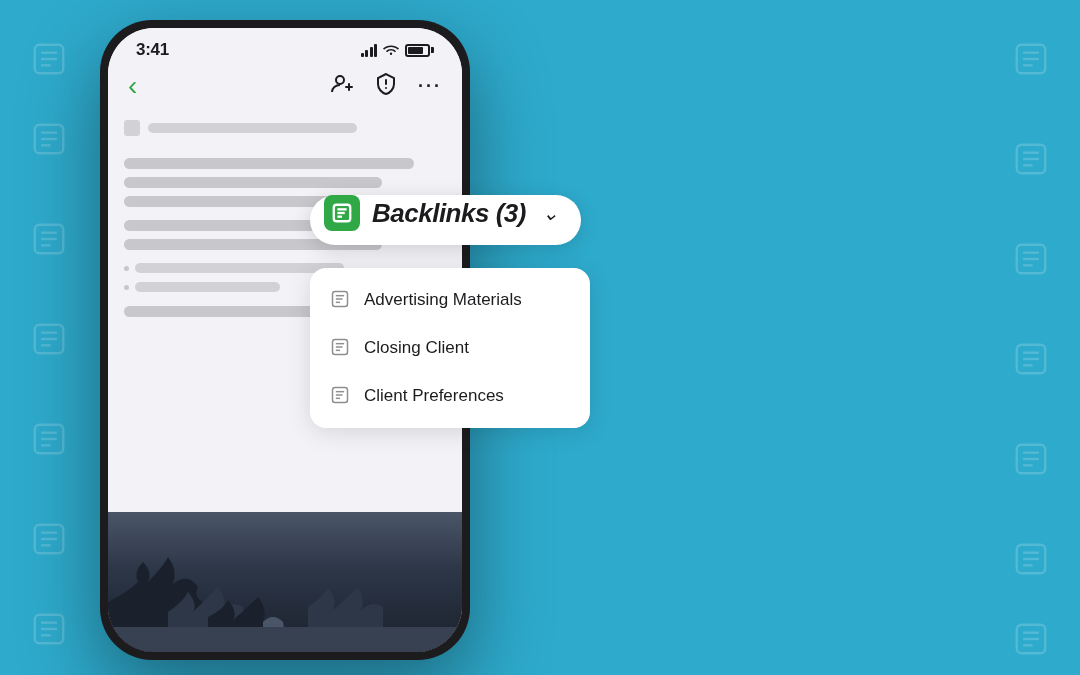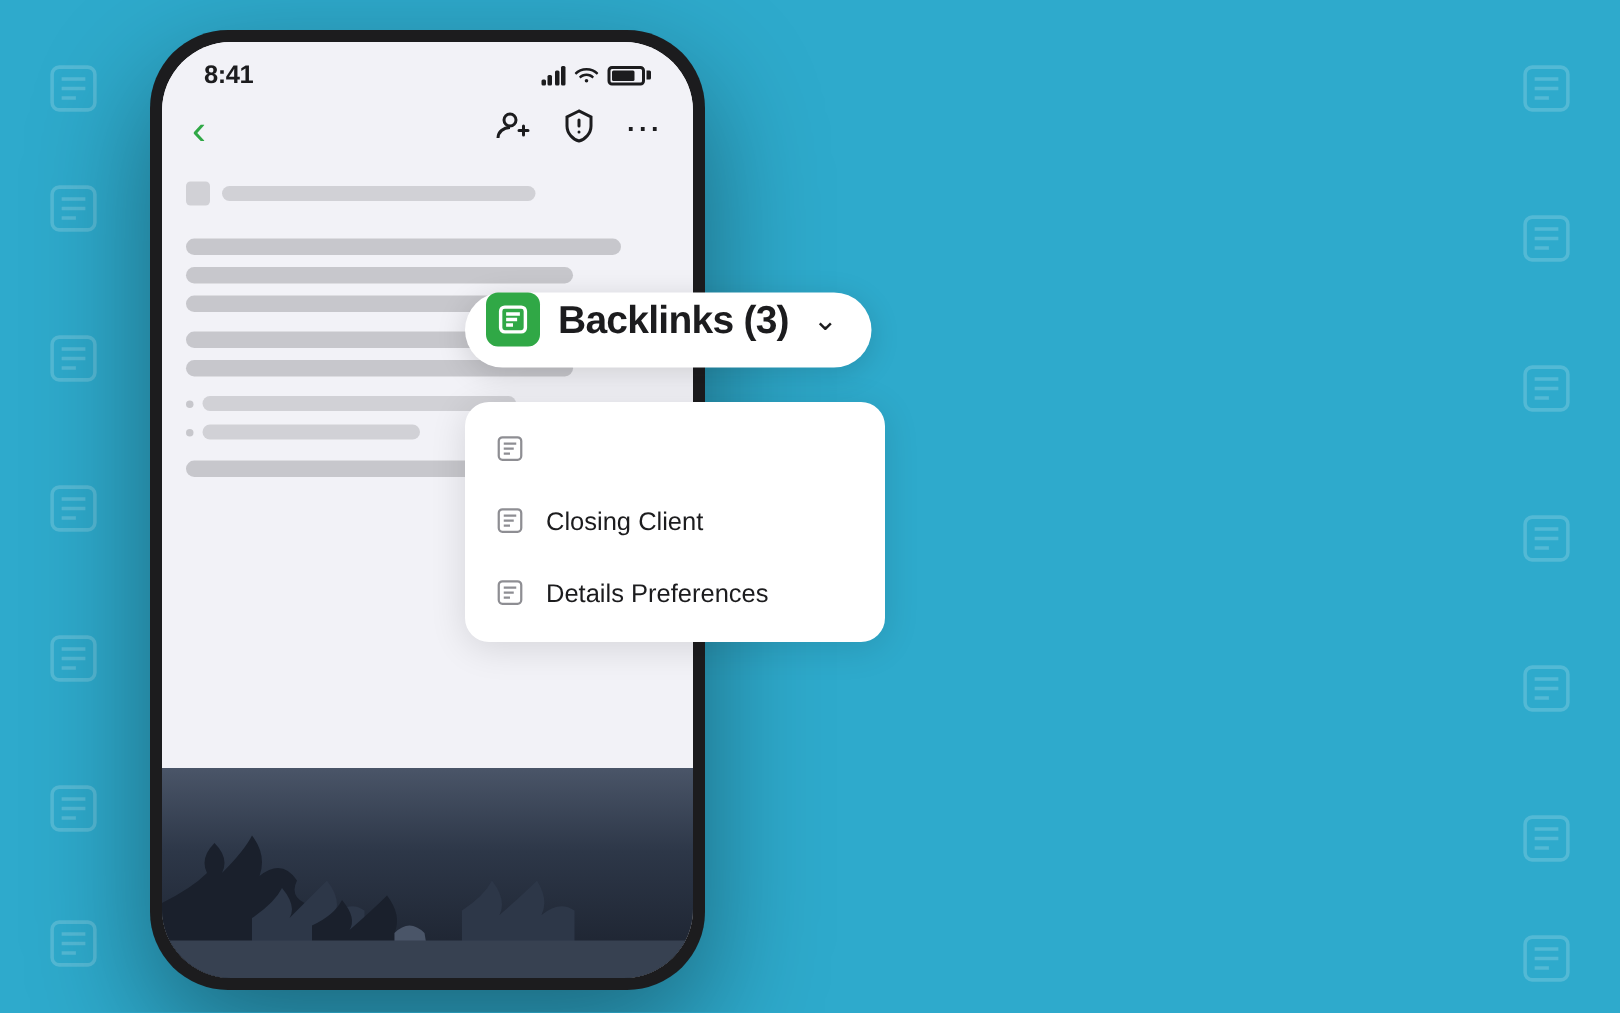--- a/index.html
+++ b/index.html
@@ -185,20 +185,21 @@
       left: 310px;
       background: white;
       border-radius: 50px;
       padding: 0 22px 14px 14px;
       display: flex;
       align-items: center;
       gap: 12px;
       box-shadow: 0 4px 20px rgba(0,0,0,0.15);
       z-index: 10;
       white-space: nowrap;
+      font-style: italic;
     }
 
     .backlinks-icon {
       width: 36px;
       height: 36px;
       background: #30a846;
       border-radius: 8px;
       display: flex;
       align-items: center;
       justify-content: center;
@@ -422,21 +423,21 @@
         <line x1="7" y1="12" x2="17" y2="12"></line>
         <line x1="7" y1="16" x2="13" y2="16"></line>
       </svg>
   </span>
 </div>
 
 <div class="phone-frame">
   <div class="phone-screen">
 
     <div class="status-bar">
-      <span class="status-time">8:41</span>
+      <span class="status-time">3:41</span>
       <div class="status-icons">
         <div class="signal-bars">
           <span style="height:4px"></span>
           <span style="height:7px"></span>
           <span style="height:10px"></span>
           <span style="height:13px"></span>
         </div>
         <span class="wifi-icon">
           <svg width="16" height="14" viewBox="0 0 20 16">
               <path d="M10 12.5a1.5 1.5 0 100 3 1.5 1.5 0 000-3z" fill="#1c1c1e"></path>
@@ -534,20 +535,21 @@
 <div class="dropdown-menu">
   <div class="dropdown-item">
     <span class="dropdown-item-icon">
       <svg width="20" height="20" viewBox="0 0 24 24" fill="none" stroke="#8e8e93" stroke-width="1.8">
           <rect x="3" y="3" width="18" height="18" rx="3"></rect>
           <line x1="7" y1="8" x2="17" y2="8"></line>
           <line x1="7" y1="12" x2="15" y2="12"></line>
           <line x1="7" y1="16" x2="12" y2="16"></line>
         </svg>
     </span>
+    <span class="dropdown-item-label">Advertising Materials</span>
   </div>
   <div class="dropdown-item">
     <span class="dropdown-item-icon">
       <svg width="20" height="20" viewBox="0 0 24 24" fill="none" stroke="#8e8e93" stroke-width="1.8">
           <rect x="3" y="3" width="18" height="18" rx="3"></rect>
           <line x1="7" y1="8" x2="17" y2="8"></line>
           <line x1="7" y1="12" x2="15" y2="12"></line>
           <line x1="7" y1="16" x2="12" y2="16"></line>
         </svg>
     </span>
@@ -555,15 +557,15 @@
   </div>
   <div class="dropdown-item">
     <span class="dropdown-item-icon">
       <svg width="20" height="20" viewBox="0 0 24 24" fill="none" stroke="#8e8e93" stroke-width="1.8">
           <rect x="3" y="3" width="18" height="18" rx="3"></rect>
           <line x1="7" y1="8" x2="17" y2="8"></line>
           <line x1="7" y1="12" x2="15" y2="12"></line>
           <line x1="7" y1="16" x2="12" y2="16"></line>
         </svg>
     </span>
-    <span class="dropdown-item-label">Details Preferences</span>
+    <span class="dropdown-item-label">Client Preferences</span>
   </div>
 </div>
 
 </body></html>

